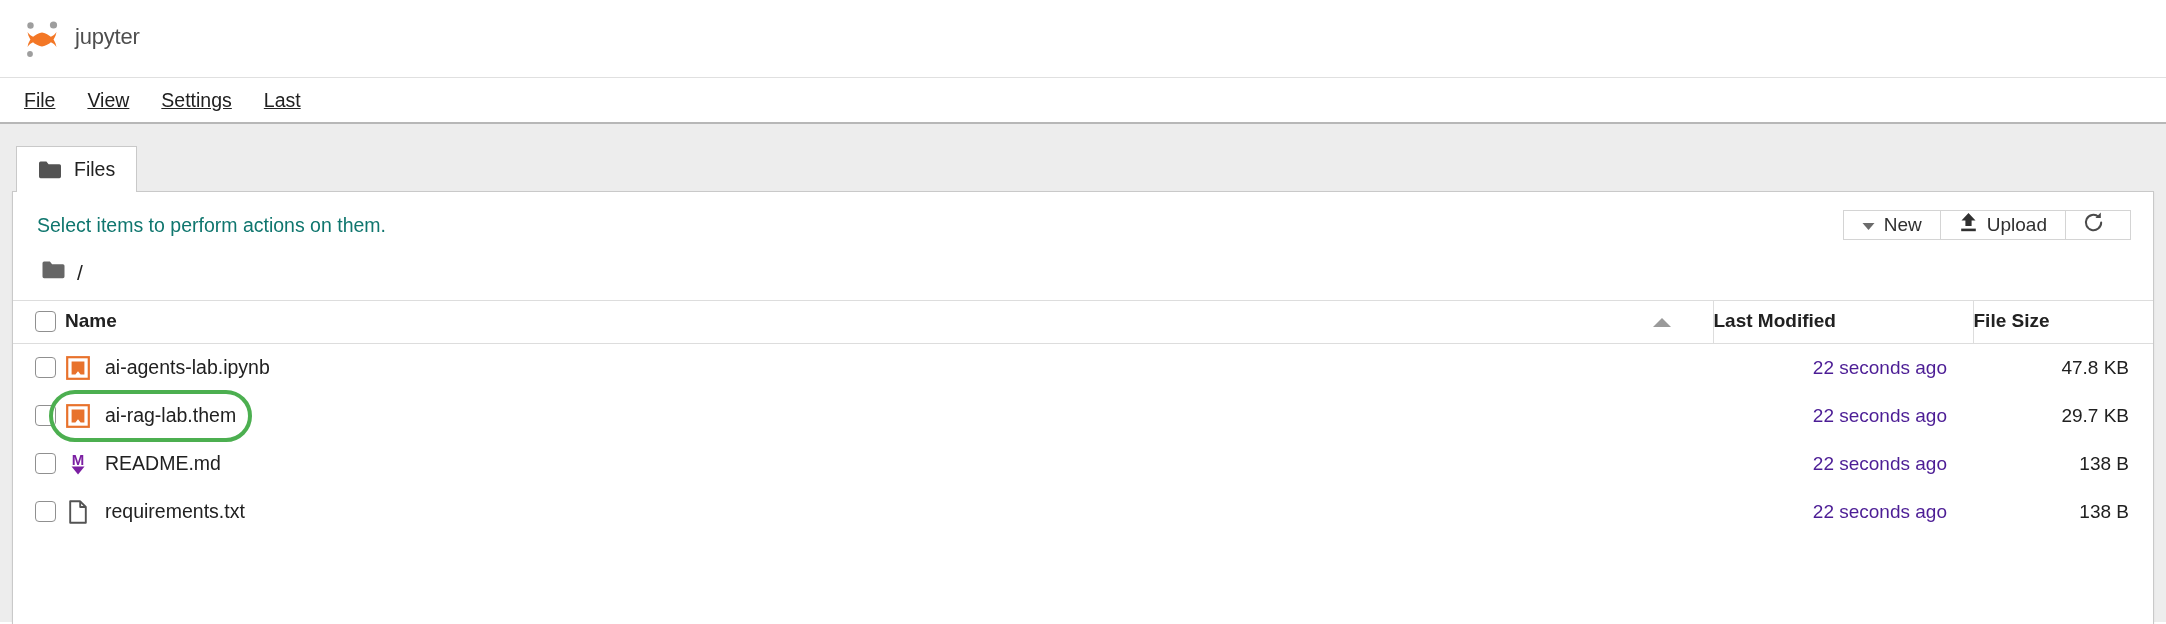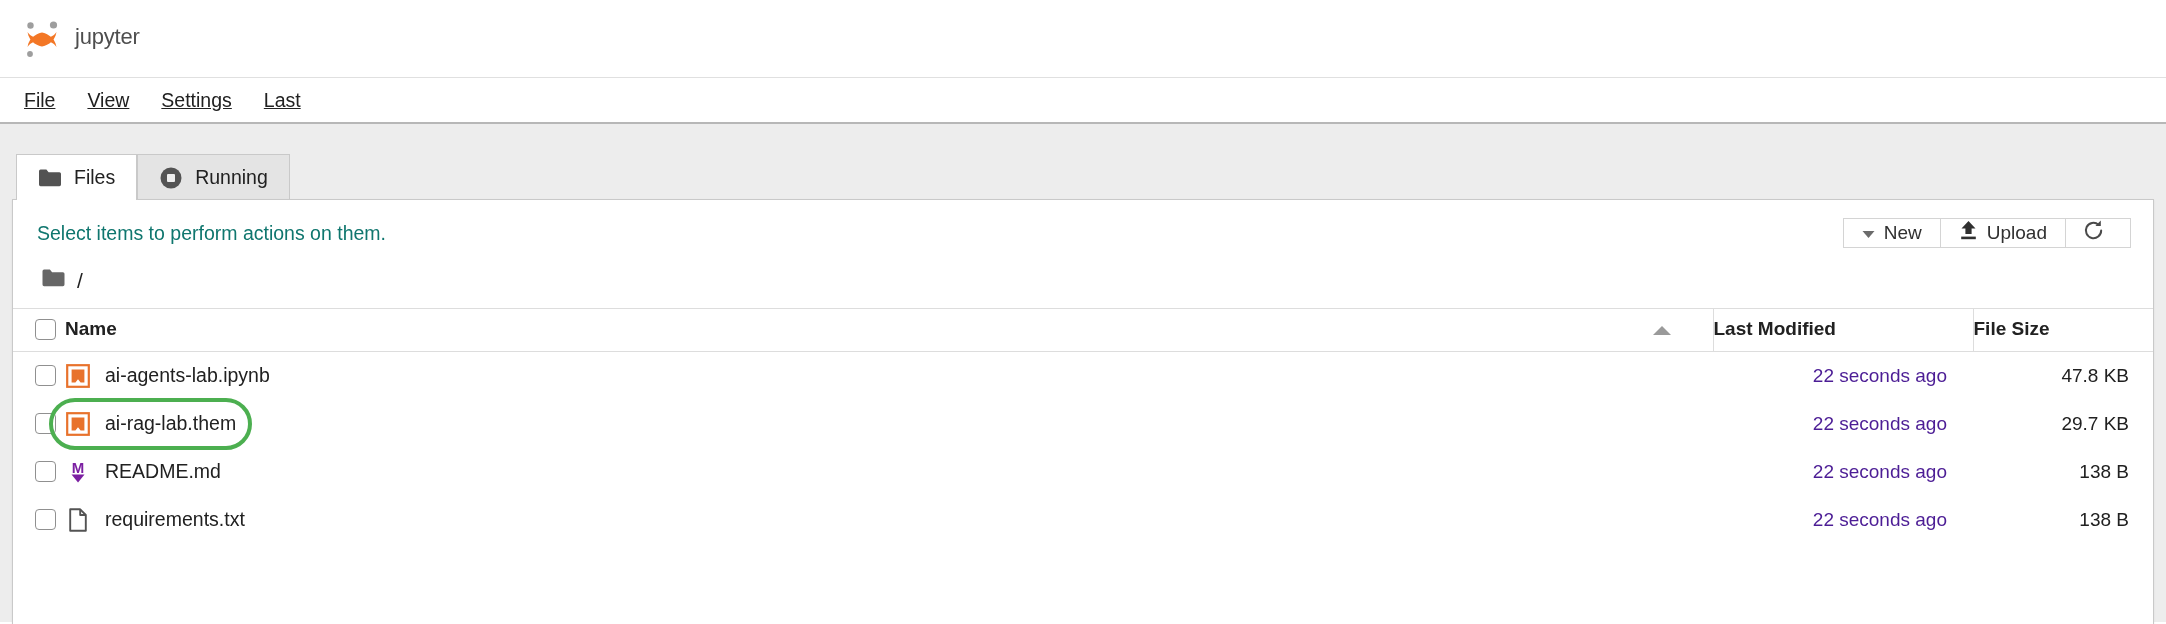--- a/index.html
+++ b/index.html
@@ -57,21 +57,21 @@
     color: #212121;
     padding: 6px 16px;
     cursor: pointer;
     white-space: nowrap;
   }
 
   
   .workspace {
     background: #ededed;
     height: calc(624px - 78px - 48px);
-    padding: 30px 12px 0 12px;
+    padding: 22px 12px 0 12px;
     position: relative;
   }
 
   
   .tab-strip {
     display: flex;
     align-items: flex-end;
     height: 46px;
     padding-left: 4px;
   }
@@ -275,29 +275,20 @@
 <div class="workspace">
 
   <div class="tab-strip">
     <div class="tab active">
       <span class="tab-icon">
         <svg width="24" height="20" viewBox="0 0 24 20" xmlns="http://www.w3.org/2000/svg">
           <path d="M1 3.2 a1.6 1.6 0 0 1 1.6-1.6 H8.4 l2.2 2.6 H21.4 A1.6 1.6 0 0 1 23 5.8 V16.6 A1.6 1.6 0 0 1 21.4 18.2 H2.6 A1.6 1.6 0 0 1 1 16.6 Z" fill="#535353"></path>
         </svg>
       </span>
       <span>Files</span>
-    </div>
-    <div class="tab">
-      <span class="tab-icon">
-        <svg width="24" height="24" viewBox="0 0 24 24" xmlns="http://www.w3.org/2000/svg">
-          <circle cx="12" cy="12" r="10.5" fill="#535353"></circle>
-          <rect x="8" y="8" width="8" height="8" rx="1" fill="#ededed"></rect>
-        </svg>
-      </span>
-      <span>Running</span>
     </div>
   </div>
 
   <div class="panel">
 
     <div class="toolbar">
       <div class="toolbar-hint">Select items to perform actions on them.</div>
 
       <div class="toolbar-actions">
         <button class="btn">

